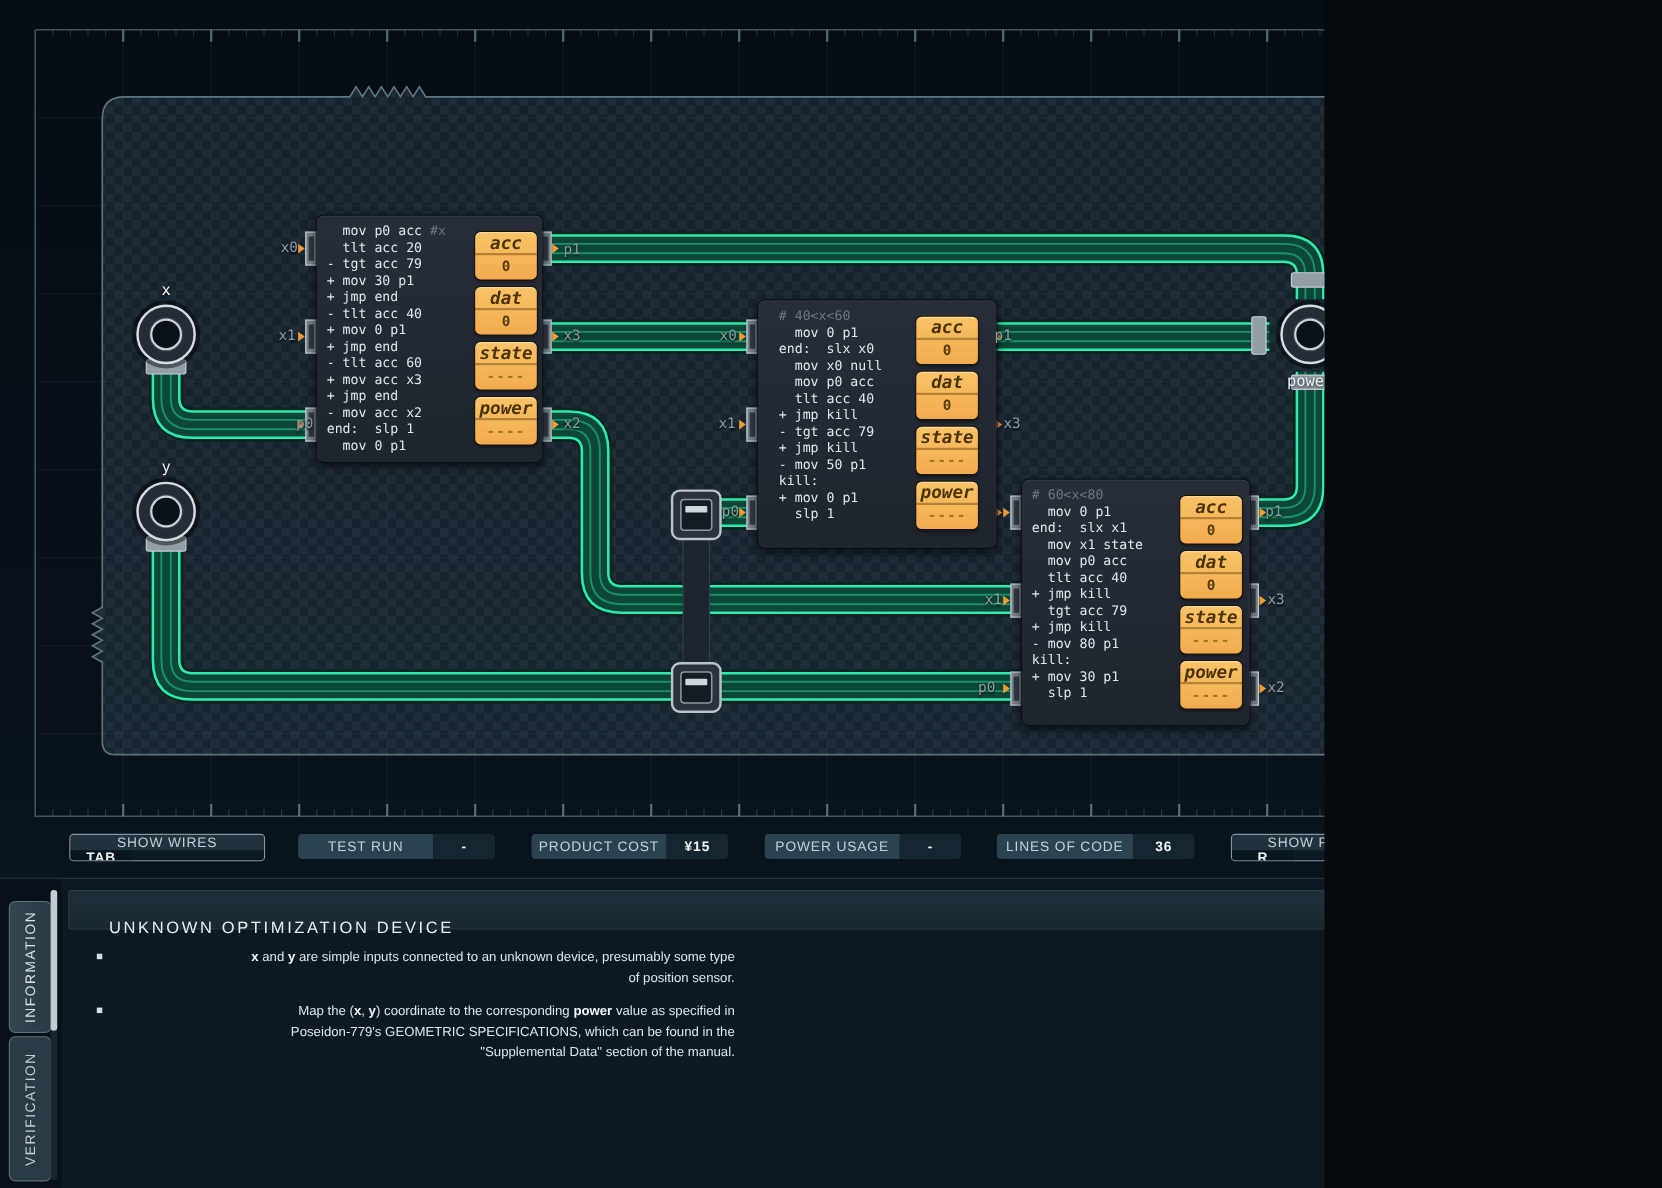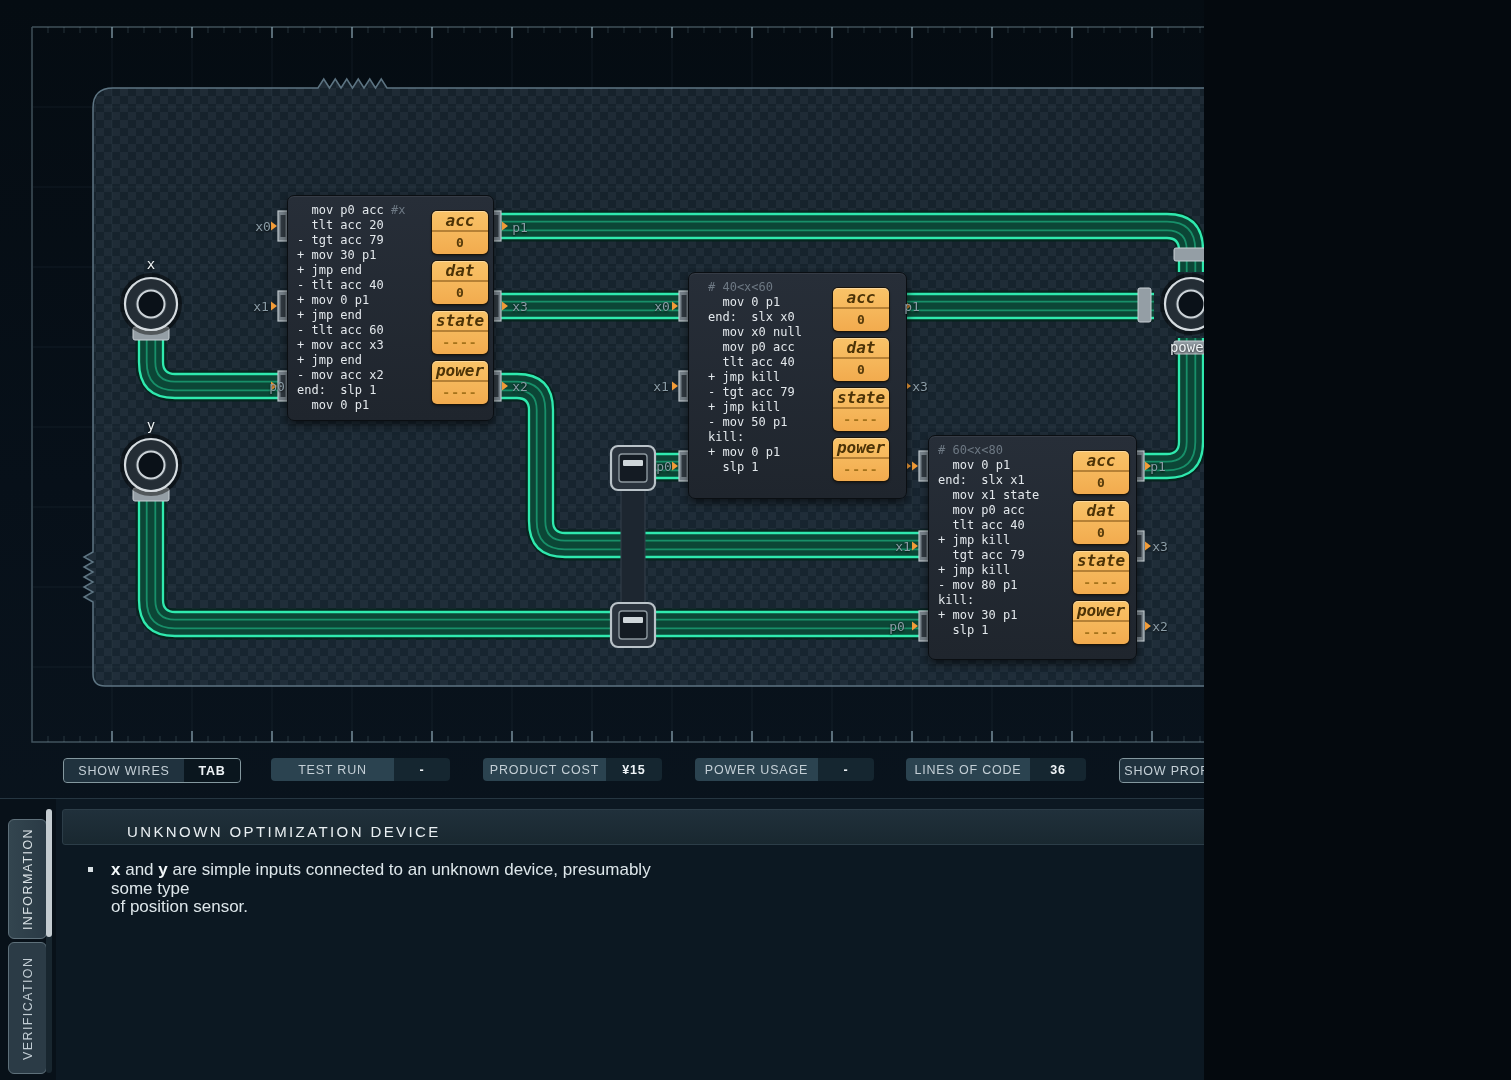--- a/index.html
+++ b/index.html
@@ -33,46 +33,46 @@
     font-family:"DejaVu Sans Mono",monospace;font-size:14px;color:#eef3f5;
     text-shadow:0 1px 3px rgba(0,0,0,.9);}
 
   
   .toolbar{position:absolute;left:0;top:758px;width:1511px;height:24px;z-index:4;}
   .tbtn{position:absolute;height:23px;display:flex;align-items:stretch;border-radius:4px;overflow:hidden;
     font-size:12.5px;letter-spacing:.8px;color:#c4cfd6;}
   .tbtn .tlabel{flex:1;display:flex;align-items:center;justify-content:center;background:#2b4350;}
   .tbtn .tvalue{width:56px;display:flex;align-items:center;justify-content:center;
     background:#152630;color:#eef3f6;font-weight:bold;}
-  .tbtn.outlined{border:1.5px solid #84989f;background:rgba(18,33,43,.6);}
+  .tbtn.outlined{border:1.5px solid #84989f;background:rgba(18,33,43,.6);flex-direction:column;}
   .tbtn.outlined .tlabel{background:rgba(56,80,94,.45);}
   .tbtn.outlined .tvalue{background:rgba(8,18,26,.55);}
 
   
   .panel{position:absolute;left:0;top:798px;width:1511px;height:282px;z-index:4;
     background:#0c1822;border-top:1px solid #263641;}
   .panel .tabcol{position:absolute;left:0;top:0;width:56px;height:282px;background:#081119;}
   .side-tab{position:absolute;left:8px;width:37px;border-radius:6px;display:flex;align-items:center;justify-content:center;
     writing-mode:vertical-rl;transform:rotate(180deg);font-size:12.5px;letter-spacing:1.4px;color:#d9e1e5;
     background:linear-gradient(90deg,#2a3a45,#33454f);border:1.5px solid #5e707a;cursor:pointer;}
   .side-tab.dim{color:#c3ced5;background:#2b3b46;}
   .scroll-track{position:absolute;left:46px;top:10px;width:6px;height:264px;background:#18262f;border-radius:3px;}
   .scroll-thumb{position:absolute;left:46px;top:10px;width:6px;height:128px;background:#c4ccd1;border-radius:3px;}
   .titlebar{position:absolute;left:62px;top:10px;width:1434px;height:34px;border-radius:3px;
     background:linear-gradient(180deg,#20303b,#192830);border:1px solid #2c3d48;}
-  .titlebar .ptitle{position:absolute;left:36px;top:5px;height:34px;line-height:34px;
-    font-size:15px;letter-spacing:2.4px;color:#e9eff2;margin-left:28px;}
+  .titlebar .ptitle{position:absolute;left:36px;top:17px;height:34px;line-height:34px;
+    font-size:15px;letter-spacing:2.4px;color:#e9eff2;}
   .pager{position:absolute;right:30px;top:0;height:34px;display:flex;align-items:center;gap:14px;}
   .pager .arrow{font-size:11px;}
   .pager .a-prev{color:#97a7af;}
   .pager .a-next{color:#56707d;}
   .pager .pcount{font-size:14px;color:#e9eff2;letter-spacing:1px;}
   .bullets{position:absolute;left:88px;top:62px;width:580px;}
   .brow{position:relative;margin-bottom:12px;padding-left:23px;
-    font-size:17px;line-height:18.5px;color:#dde6ea;}
+    font-size:12px;line-height:18.5px;color:#dde6ea;text-align:right;}
   .brow b{color:#f2f7f9;}
   .bmark{position:absolute;left:0;top:6px;width:5px;height:5px;background:#d8dfe3;}
 </style>
 </head>
 <body>
 
 <div class="screen">
 
   <svg id="scene" width="1511" height="798">
       <defs>
@@ -381,15 +381,16 @@
       <span class="ptitle">UNKNOWN OPTIMIZATION DEVICE</span>
       <span class="pager">
         <span class="arrow a-prev">◀</span>
         <span class="pcount">1/1</span>
         <span class="arrow a-next">▶</span>
       </span>
     </div>
 
     <div class="bullets" id="bullets">
         <div class="brow"><span class="bmark"></span><b>x</b> and <b>y</b> are simple inputs connected to an unknown device, presumably some type<br>of position sensor.</div>
+        <div class="brow"><span class="bmark"></span>Map the (<b>x</b>, <b>y</b>) coordinate to the corresponding <b>power</b> value as specified in<br>Poseidon-779's GEOMETRIC SPECIFICATIONS, which can be found in the<br>"Supplemental Data" section of the manual.</div>
       </div>
   </div>
 </div>
 
 </body></html>

